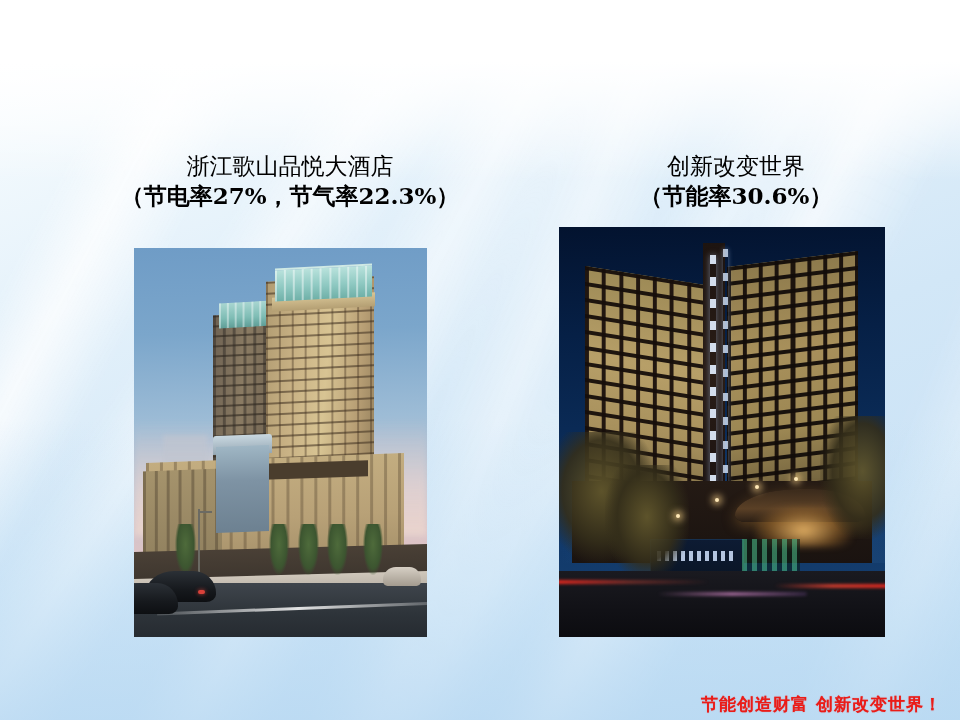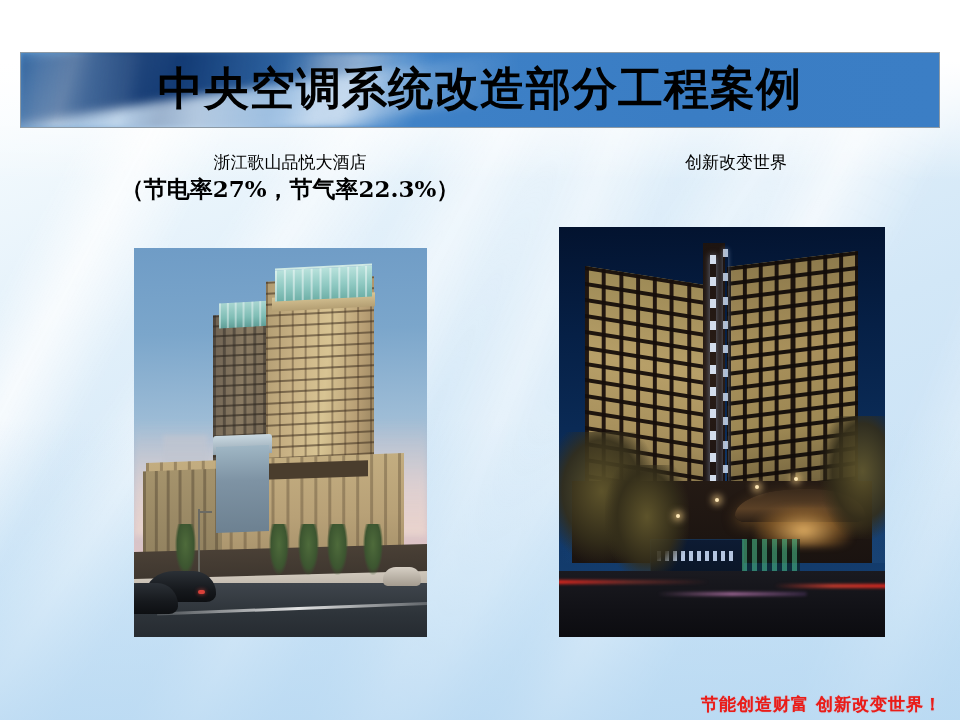--- a/index.html
+++ b/index.html
@@ -109,21 +109,21 @@
   
   .case-caption {
     position: absolute;
     text-align: center;
     color: #000000;
     line-height: 1.28;
     white-space: nowrap;
   }
   .caption-name {
     font-family: "DejaVu Serif", "Liberation Serif", serif;
-    font-size: 17px;
+    font-size: 23px;
     font-weight: normal;
   }
   .caption-metric {
     font-family: "DejaVu Serif", "Liberation Serif", serif;
     font-size: 23px;
     font-weight: bold;
   }
   #caption-left  { left: 80px;  top: 152px; width: 420px; }
   #caption-right { left: 586px; top: 152px; width: 300px; }
 
@@ -458,34 +458,29 @@
 </head>
 <body>
 
 <div id="slide">
 
   <div class="bg-base"></div>
   <div class="bg-streaks"></div>
   <div class="bg-topwhite"></div>
   <div class="bg-bottomtint"></div>
 
-  <div id="title-banner">
-    <div class="banner-clouds"></div>
-    <div class="banner-dark-streak"></div>
-    <div class="banner-light-streak"></div>
-    <div id="title-text">中央空调系统改造部分工程案例</div>
-  </div>
 
   <div class="case-caption" id="caption-left">
     <div class="caption-name">浙江歌山品悦大酒店</div>
     <div class="caption-metric">（节电率27%，节气率22.3%）</div>
   </div>
 
   <div class="case-caption" id="caption-right">
     <div class="caption-name">创新改变世界</div>
+    <div class="caption-metric">（节能率30.6%）</div>
   </div>
 
   <div class="photo-frame" id="photo-left">
     <div class="photo-inner">
       <div class="lp-sky"></div>
       <div class="lp-haze"></div>
       <div class="lp-bgtower"></div>
 
       <div class="lp-tower-left"></div>
       <div class="lp-crown-left"></div>

